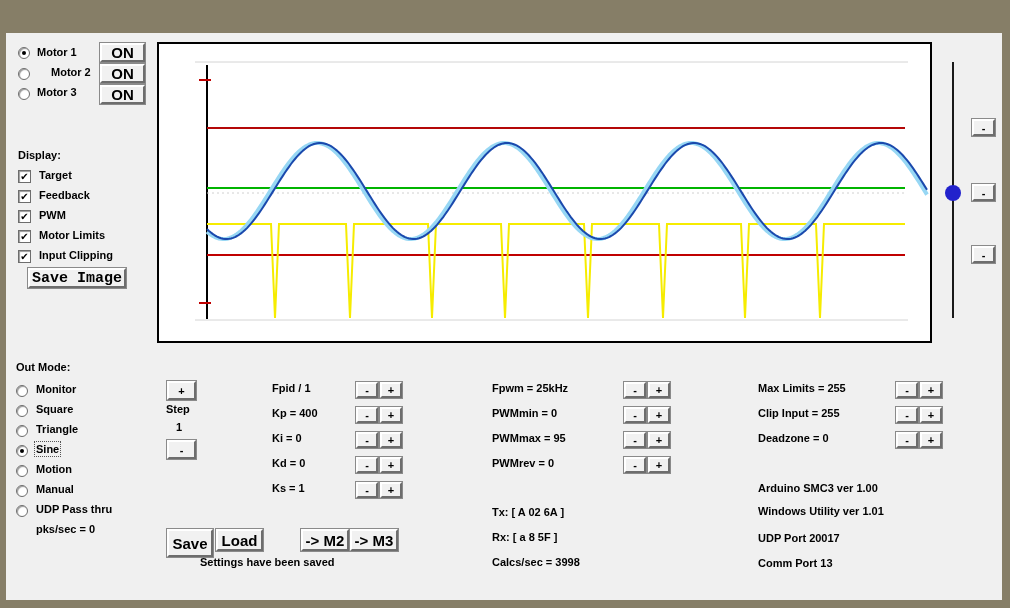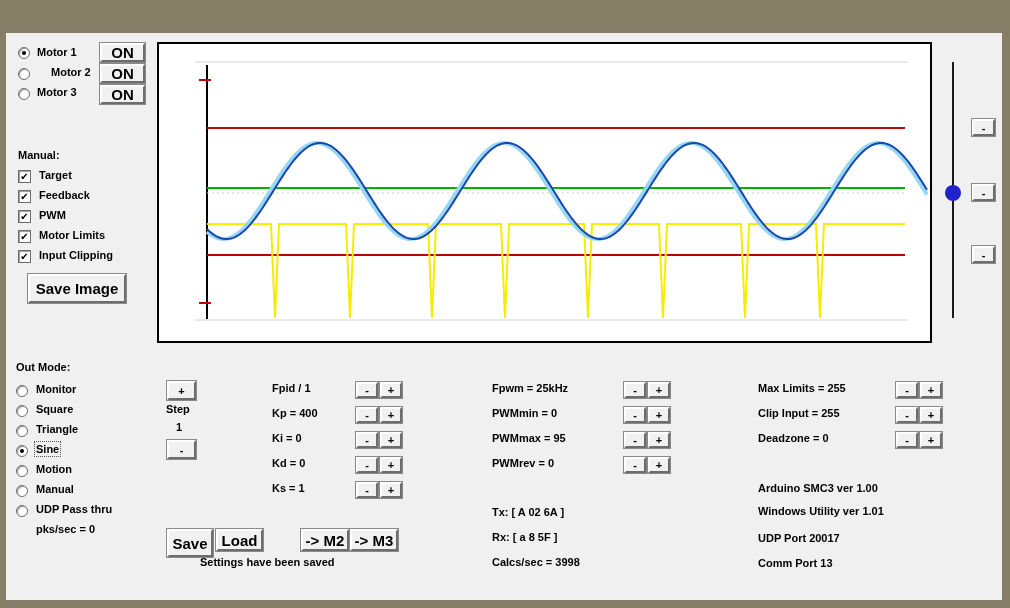--- a/index.html
+++ b/index.html
@@ -45,33 +45,33 @@
   <div class="btn" style="left:100px;top:43px;width:45px;height:19px;">ON</div>
 
   <span class="radio" style="left:18px;top:68px;"></span>
   <span class="lbl" style="left:37px;top:66px;margin-left:14px;">Motor 2</span>
   <div class="btn" style="left:100px;top:64px;width:45px;height:19px;">ON</div>
 
   <span class="radio" style="left:18px;top:88px;"></span>
   <span class="lbl" style="left:37px;top:86px;">Motor 3</span>
   <div class="btn" style="left:100px;top:85px;width:45px;height:19px;">ON</div>
 
-  <span class="lbl" style="left:18px;top:149px;">Manual:</span>
+  <span class="lbl" style="left:18px;top:149px;">Display:</span>
   <span class="check on" style="left:18px;top:170px;"></span>
   <span class="lbl" style="left:39px;top:169px;">Target</span>
   <span class="check on" style="left:18px;top:190px;"></span>
   <span class="lbl" style="left:39px;top:189px;">Feedback</span>
   <span class="check on" style="left:18px;top:210px;"></span>
   <span class="lbl" style="left:39px;top:209px;">PWM</span>
   <span class="check on" style="left:18px;top:230px;"></span>
   <span class="lbl" style="left:39px;top:229px;text-align:right;">Motor Limits</span>
   <span class="check on" style="left:18px;top:250px;"></span>
   <span class="lbl" style="left:39px;top:249px;">Input Clipping</span>
 
-  <div class="btn" style="left:28px;top:274px;width:98px;height:29px;">Save Image</div>
+  <div class="btn" style="left:28px;top:268px;width:98px;height:20px;font-family:Liberation Mono, monospace;">Save Image</div>
 
   <span class="lbl" style="left:16px;top:361px;">Out Mode:</span>
   <span class="radio" style="left:16px;top:385px;"></span>
   <span class="lbl" style="left:36px;top:383px;">Monitor</span>
   <span class="radio" style="left:16px;top:405px;"></span>
   <span class="lbl" style="left:36px;top:403px;">Square</span>
   <span class="radio" style="left:16px;top:425px;"></span>
   <span class="lbl" style="left:36px;top:423px;">Triangle</span>
   <span class="radio sel" style="left:16px;top:445px;"></span>
   <span class="lbl focusbox" style="left:36px;top:443px;text-align:right;">Sine</span>

